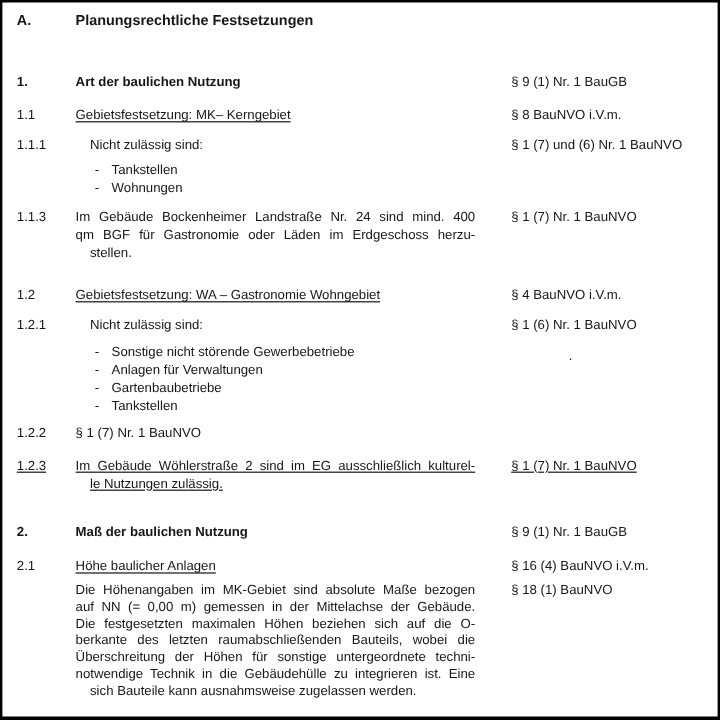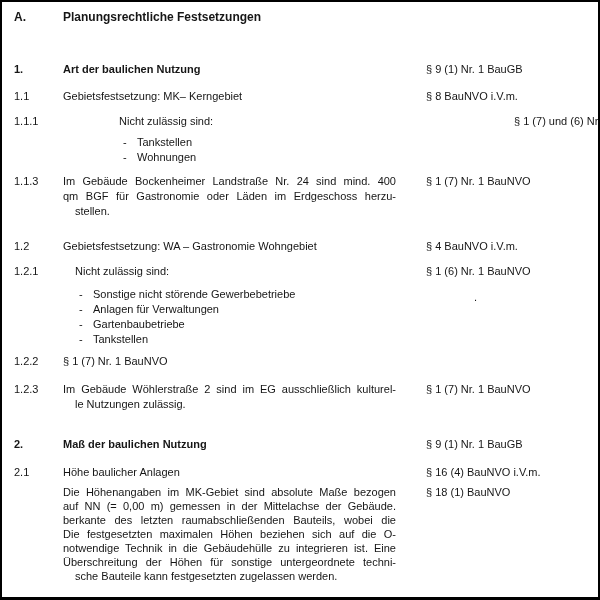--- a/index.html
+++ b/index.html
@@ -22,39 +22,39 @@
   }
   .row {
     display: grid;
     grid-template-columns: 49px 363px 1fr;
     align-items: start;
   }
   .num  { white-space: nowrap; }
   .text { }
   .ref  { white-space: nowrap; }
   .b    { font-weight: bold; }
-  .ul   { text-underline-offset: 2px; text-align: right; }
+  .ul   { text-decoration: underline; text-underline-offset: 2px; text-align: right; }
   .hdr  { font-size: 12px; }
   
   .tl   { width: 333px; margin-left: 12px; }
   .jl   { width: 333px; text-align: justify; text-align-last: justify; }
   .pl   { line-height: 14px; }
   .bullets { margin-top: 6px; }
   .bullets.wa { margin-top: 8px; }
   .bullet { display: flex; }
   .bullet .dash { width: 14px; margin-left: 16px; }
   .refdot { margin-top: 13px; padding-left: 48px; line-height: 10px; }
   
   .mb37 { margin-bottom: 37px; }
-  .mb25 { margin-bottom: 25px; }
+  .mb25 { margin-bottom: 25px; text-decoration: underline; }
   .mb20 { margin-bottom: 20px; }
   .mb13 { margin-bottom: 13px; }
   .mb12 { margin-bottom: 12px; }
   .mb10 { margin-bottom: 10px; }
-  .mb9  { margin-bottom: 9px; gap: 44px; }
+  .mb9  { margin-bottom: 9px; }
   .mb7  { margin-bottom: 7px; }
   .mb5  { margin-bottom: 5px; }
 </style>
 </head>
 <body>
 
 <div class="page">
   <div class="content">
 
     <div class="row mb37">
@@ -162,23 +162,23 @@
       <div class="num">2.1</div>
       <div class="text"><span class="ul">Höhe baulicher Anlagen</span></div>
       <div class="ref">§ 16 (4) BauNVO i.V.m.</div>
     </div>
 
     <div class="row">
       <div class="num"></div>
       <div class="text">
         <div class="jl pl">Die Höhenangaben im MK-Gebiet sind absolute Maße bezogen</div>
         <div class="jl pl">auf NN (= 0,00 m) gemessen in der Mittelachse der Gebäude.</div>
+        <div class="jl pl">Die festgesetzten maximalen Höhen beziehen sich auf die O-</div>
         <div class="jl pl">berkante des letzten raumabschließenden Bauteils, wobei die</div>
-        <div class="jl pl">Die festgesetzten maximalen Höhen beziehen sich auf die O-</div>
+        <div class="jl pl">Überschreitung der Höhen für sonstige untergeordnete techni-</div>
         <div class="jl pl">notwendige Technik in die Gebäudehülle zu integrieren ist. Eine</div>
-        <div class="jl pl">Überschreitung der Höhen für sonstige untergeordnete techni-</div>
-        <div class="tl pl">sche Bauteile kann festgesetzten zugelassen werden.</div>
+        <div class="tl pl">sich Bauteile kann ausnahmsweise zugelassen werden.</div>
       </div>
       <div class="ref">§ 18 (1) BauNVO</div>
     </div>
 
   </div>
 </div>
 
 </body></html>

